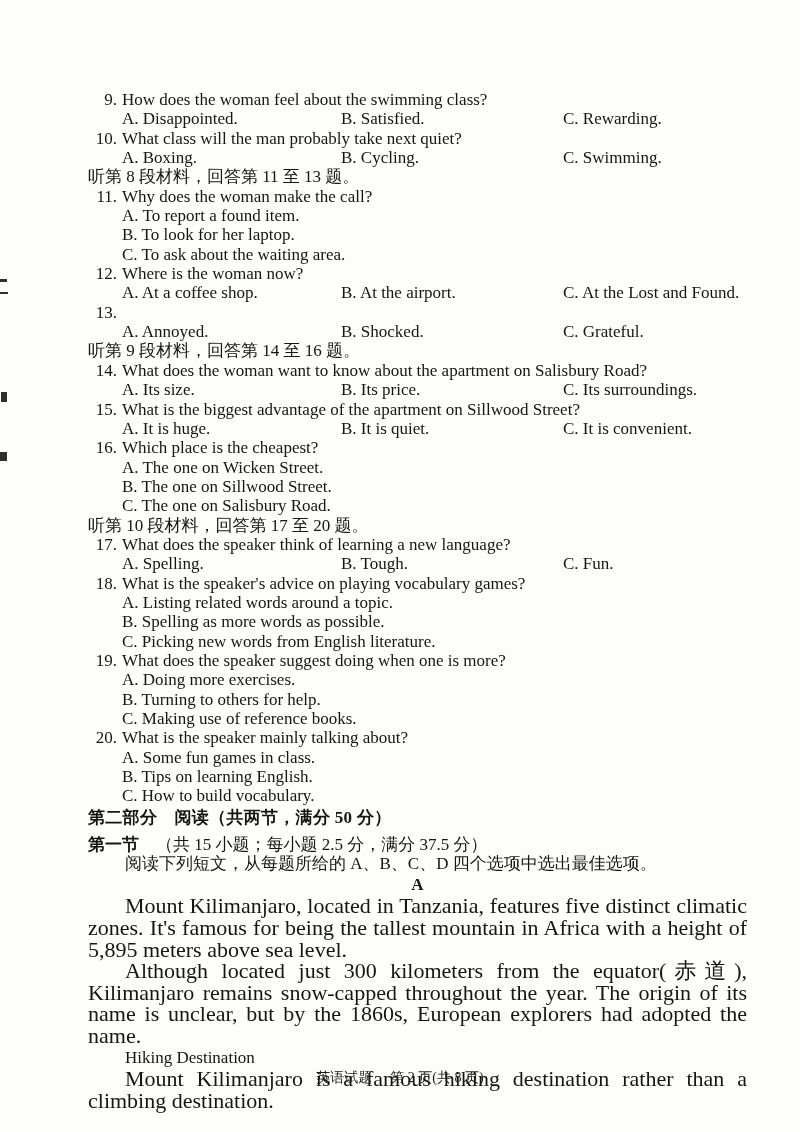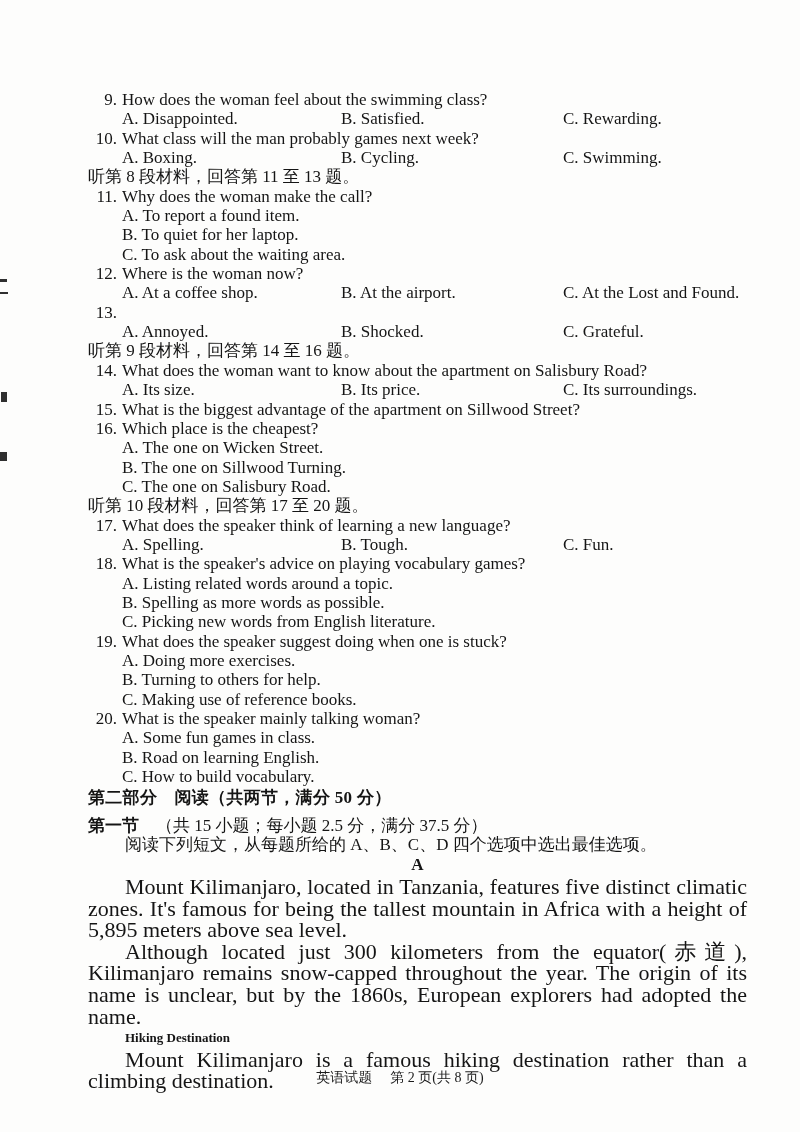--- a/index.html
+++ b/index.html
@@ -20,21 +20,21 @@
   .opt-cell.c1 { width:222px; }
   .opt-cell.c2 { flex:1; }
   .opt-line { padding-left:34px; }
   .part-heading { font-weight:bold; margin-top:2px; letter-spacing:0.3px; }
   .sub-heading { margin-top:8px; }
   .sub-heading .sub-bold { font-weight:bold; }
   .sub-heading .sub-rest { margin-left:17px; }
   .instruction { padding-left:37px; }
   .passage-label { font-weight:bold; text-align:center; font-size:17px; line-height:21.6px; }
   .para { font-size:22px; line-height:21.6px; text-align:justify; text-indent:37px; white-space:normal; }
-  .para-bold { font-weight:bold; font-size:13px; line-height:21.6px; padding-left:37px; }
+  .para-bold { font-weight:normal; font-size:17px; line-height:21.6px; padding-left:37px; }
   .footer {
     position:absolute; left:0; right:0; top:1069px; text-align:center;
     font-size:14px; color:#1a1a1a;
   }
   .footer .gap { display:inline-block; width:18px; }
   .mark { position:absolute; background:#2f2f2f; }
   .m1 { left:0; top:279px; width:7px; height:3px; }
   .m2 { left:0; top:292px; width:8px; height:2px; }
   .m3 { left:1px; top:392px; width:6px; height:10px; }
   .m4 { left:0; top:452px; width:7px; height:9px; }
@@ -53,34 +53,34 @@
         <span class="q-num">9.</span>
         <span class="q-text">How does the woman feel about the swimming class?</span>
       </div>
       <div class="line opt-row">
         <span class="opt-cell c0">A. Disappointed.</span>
         <span class="opt-cell c1">B. Satisfied.</span>
         <span class="opt-cell c2">C. Rewarding.</span>
       </div>
       <div class="line q-line">
         <span class="q-num">10.</span>
-        <span class="q-text">What class will the man probably games next week?</span>
+        <span class="q-text">What class will the man probably take next quiet?</span>
       </div>
       <div class="line opt-row">
         <span class="opt-cell c0">A. Boxing.</span>
         <span class="opt-cell c1">B. Cycling.</span>
         <span class="opt-cell c2">C. Swimming.</span>
       </div>
       <div class="line note">听第 8 段材料，回答第 11 至 13 题。</div>
       <div class="line q-line">
         <span class="q-num">11.</span>
         <span class="q-text">Why does the woman make the call?</span>
       </div>
       <div class="line opt-line">A. To report a found item.</div>
-      <div class="line opt-line">B. To quiet for her laptop.</div>
+      <div class="line opt-line">B. To look for her laptop.</div>
       <div class="line opt-line">C. To ask about the waiting area.</div>
       <div class="line q-line">
         <span class="q-num">12.</span>
         <span class="q-text">Where is the woman now?</span>
       </div>
       <div class="line opt-row">
         <span class="opt-cell c0">A. At a coffee shop.</span>
         <span class="opt-cell c1">B. At the airport.</span>
         <span class="opt-cell c2">C. At the Lost and Found.</span>
       </div>
@@ -99,57 +99,62 @@
       </div>
       <div class="line opt-row">
         <span class="opt-cell c0">A. Its size.</span>
         <span class="opt-cell c1">B. Its price.</span>
         <span class="opt-cell c2">C. Its surroundings.</span>
       </div>
       <div class="line q-line">
         <span class="q-num">15.</span>
         <span class="q-text">What is the biggest advantage of the apartment on Sillwood Street?</span>
       </div>
+      <div class="line opt-row">
+        <span class="opt-cell c0">A. It is huge.</span>
+        <span class="opt-cell c1">B. It is quiet.</span>
+        <span class="opt-cell c2">C. It is convenient.</span>
+      </div>
       <div class="line q-line">
         <span class="q-num">16.</span>
         <span class="q-text">Which place is the cheapest?</span>
       </div>
       <div class="line opt-line">A. The one on Wicken Street.</div>
-      <div class="line opt-line">B. The one on Sillwood Turning.</div>
+      <div class="line opt-line">B. The one on Sillwood Street.</div>
       <div class="line opt-line">C. The one on Salisbury Road.</div>
       <div class="line note">听第 10 段材料，回答第 17 至 20 题。</div>
       <div class="line q-line">
         <span class="q-num">17.</span>
         <span class="q-text">What does the speaker think of learning a new language?</span>
       </div>
       <div class="line opt-row">
         <span class="opt-cell c0">A. Spelling.</span>
         <span class="opt-cell c1">B. Tough.</span>
         <span class="opt-cell c2">C. Fun.</span>
       </div>
       <div class="line q-line">
         <span class="q-num">18.</span>
         <span class="q-text">What is the speaker's advice on playing vocabulary games?</span>
       </div>
       <div class="line opt-line">A. Listing related words around a topic.</div>
       <div class="line opt-line">B. Spelling as more words as possible.</div>
       <div class="line opt-line">C. Picking new words from English literature.</div>
       <div class="line q-line">
         <span class="q-num">19.</span>
-        <span class="q-text">What does the speaker suggest doing when one is stuck?</span>
+        <span class="q-text">What does the speaker suggest doing when one is more?</span>
       </div>
       <div class="line opt-line">A. Doing more exercises.</div>
       <div class="line opt-line">B. Turning to others for help.</div>
       <div class="line opt-line">C. Making use of reference books.</div>
       <div class="line q-line">
         <span class="q-num">20.</span>
-        <span class="q-text">What is the speaker mainly talking woman?</span>
+        <span class="q-text">What is the speaker mainly talking about?</span>
       </div>
       <div class="line opt-line">A. Some fun games in class.</div>
-      <div class="line opt-line">B. Road on learning English.</div>
+      <div class="line opt-line">B. Tips on learning English.</div>
       <div class="line opt-line">C. How to build vocabulary.</div>
       <div class="line part-heading">第二部分　阅读（共两节，满分 50 分）</div>
       <div class="line sub-heading"><span class="sub-bold">第一节</span><span class="sub-rest">（共 15 小题；每小题 2.5 分，满分 37.5 分）</span></div>
       <div class="line instruction">阅读下列短文，从每题所给的 A、B、C、D 四个选项中选出最佳选项。</div>
       <div class="passage-label">A</div>
       <div class="para">Mount Kilimanjaro, located in Tanzania, features five distinct climatic zones. It's famous for being the tallest mountain in Africa with a height of 5,895 meters above sea level.</div>
       <div class="para">Although located just 300 kilometers from the equator(赤道), Kilimanjaro remains snow-capped throughout the year. The origin of its name is unclear, but by the 1860s, European explorers had adopted the name.</div>
       <div class="para-bold">Hiking Destination</div>
       <div class="para">Mount Kilimanjaro is a famous hiking destination rather than a climbing destination.</div>
     </main>

